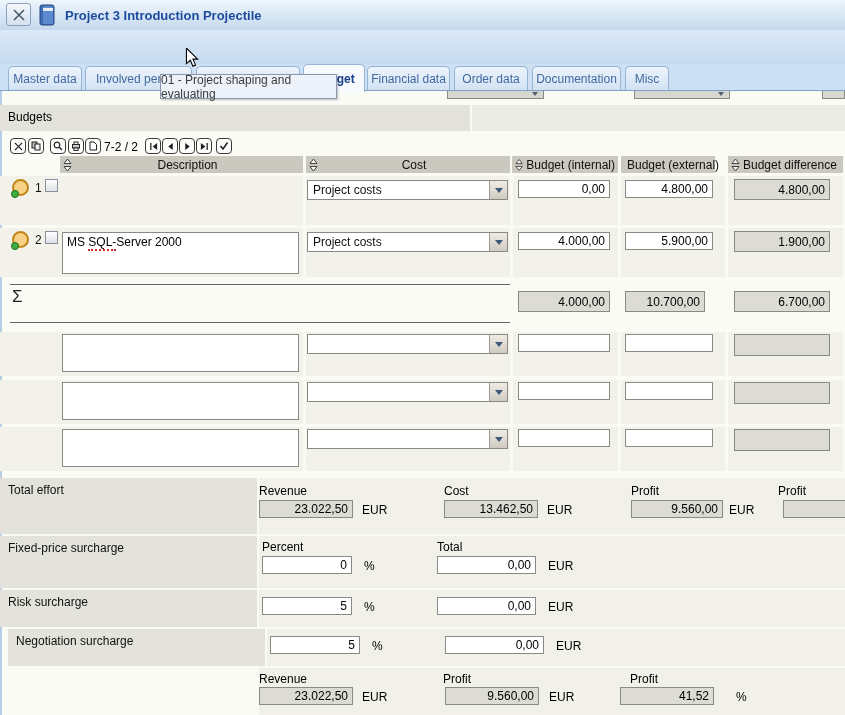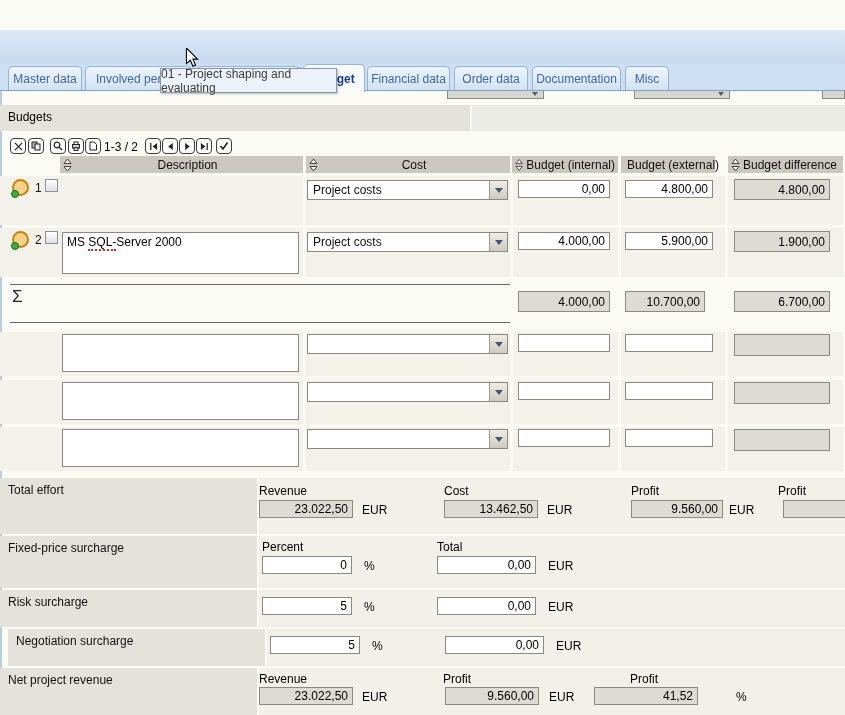--- a/index.html
+++ b/index.html
@@ -19,21 +19,21 @@
   .menus{left:224px;top:36px;display:flex;gap:24px;align-items:center;height:22px;}
   .menu{display:flex;align-items:center;gap:5px;color:#1a1a1a;cursor:default;}
   .caret{width:0;height:0;border-left:4px solid transparent;border-right:4px solid transparent;border-top:5px solid #a03030;}
   
   .tabbar{left:0;top:64px;width:845px;height:27px;background:#cddff2;}
   .tabline{left:0;top:90px;width:845px;height:1px;background:#7fa3c8;z-index:2;}
   .tab{top:66px;height:24px;box-sizing:border-box;border:1px solid #96b4d6;border-bottom:none;border-radius:5px 5px 0 0;background:linear-gradient(#edf4fc,#d2e2f3);color:#40699f;display:flex;align-items:center;justify-content:center;cursor:default;}
   .tab.active{top:64px;height:28px;background:#f7fafd;color:#173f8d;font-weight:bold;z-index:3;}
   .tab.lal{justify-content:flex-start;padding-left:10px;}
   
-  .tooltip{left:160px;top:68px;width:177px;height:25px;box-sizing:border-box;background:#edf2fa;border:1px solid #8a97ad;color:#3c3c3c;display:flex;align-items:center;justify-content:center;z-index:40;box-shadow:1px 1px 2px rgba(0,0,0,.25);}
+  .tooltip{left:160px;top:74px;width:177px;height:25px;box-sizing:border-box;background:#edf2fa;border:1px solid #8a97ad;color:#3c3c3c;display:flex;align-items:center;justify-content:center;z-index:40;box-shadow:1px 1px 2px rgba(0,0,0,.25);}
   .cursor{left:184px;top:48px;z-index:50;}
   
   .leftedge{left:0;top:91px;width:2px;height:624px;background:#b7cde6;}
   .cutsel{top:91px;height:8px;background:#d7d7d1;border:1px solid #8a8a84;border-top:none;box-sizing:border-box;}
   .cutsel i{position:absolute;right:5px;top:1px;width:0;height:0;border-left:3px solid transparent;border-right:3px solid transparent;border-top:4px solid #55606e;}
   .strip-l{left:0;top:105px;width:470px;height:26px;background:#e3e3dc;}
   .strip-r{left:472px;top:105px;width:373px;height:26px;background:#ebebe5;}
   .sectitle{left:8px;top:110px;color:#000;}
   
   .gbtn{top:138px;width:16px;height:16px;box-sizing:border-box;border:1px solid #3c3c3c;border-radius:4px;background:#fdfdfb;display:flex;align-items:center;justify-content:center;padding:0;}
@@ -60,20 +60,35 @@
   .srow .labcell{position:absolute;left:0;top:0;width:257px;height:100%;background:#e3e3dc;box-sizing:border-box;padding:5px 0 0 8px;}
   .srow .concell{position:absolute;left:259px;top:0;width:586px;height:100%;background:#f1f1ea;}
   .flabel{color:#000;}
   .unit{color:#000;}
 </style>
 </head>
 <body>
 
 <div id="screen">
 
+  <div class="abs titlebar">
+    <button class="abs closebtn">
+      <svg width="12" height="12" viewBox="0 0 12 12">
+          <path d="M1 1 L11 11 M11 1 L1 11" stroke="#4a5866" stroke-width="1.6"></path>
+        </svg>
+    </button>
+    <span class="abs" style="left:38px;top:4px;">
+      <svg width="19" height="22" viewBox="0 0 19 22">
+          <rect x="2" y="1" width="14" height="20" rx="2" fill="#3f6db5" stroke="#27477e"></rect>
+          <rect x="5" y="2" width="10" height="18" fill="#5b8ad0"></rect>
+          <rect x="5" y="4" width="10" height="3" fill="#e8eef8"></rect>
+        </svg>
+    </span>
+    <span class="abs wintitle">Project 3 Introduction Projectile</span>
+  </div>
 
   <div class="abs toolbar">
     <button class="abs tbtn" style="left:8px;">
       <svg width="20" height="20" viewBox="0 0 20 20">
           <rect x="2" y="2" width="16" height="16" rx="2" fill="#4a77c9" stroke="#2b4f91"></rect>
           <rect x="5" y="3" width="10" height="6" fill="#c9d9f0"></rect>
           <rect x="5" y="11" width="10" height="7" fill="#eef2f9" stroke="#2b4f91" stroke-width="0.5"></rect>
         </svg>
     </button>
     <button class="abs tbtn" style="left:36px;">
@@ -195,21 +210,21 @@
         <rect x="3" y="1" width="4" height="2.5" fill="none" stroke="#222"></rect>
         <rect x="1.5" y="3.5" width="7" height="3.5" fill="#ccc" stroke="#222"></rect>
         <rect x="3" y="7" width="4" height="2.5" fill="#fff" stroke="#222"></rect>
       </svg>
     </button>
   <button class="abs gbtn" style="left:85px;">
       <svg width="10" height="10" viewBox="0 0 10 10">
         <path d="M2 1 h4 l2.5 2.5 V9 H2 Z" fill="#fff" stroke="#222"></path>
       </svg>
     </button>
-  <span class="abs pag" style="left:104px;">1-3 / 2</span>
+  <span class="abs pag" style="left:104px;">7-2 / 2</span>
   <button class="abs gbtn" style="left:145px;">
       <svg width="9" height="9" viewBox="0 0 10 10">
         <path d="M2 1 V9" stroke="#222" stroke-width="1.4"></path>
         <path d="M9 1 L4 5 L9 9 Z" fill="#222"></path>
       </svg>
     </button>
   <button class="abs gbtn" style="left:162px;">
       <svg width="9" height="9" viewBox="0 0 10 10">
         <path d="M7.5 1 L2.5 5 L7.5 9 Z" fill="#222"></path>
       </svg>
@@ -403,30 +418,29 @@
   <div class="abs srow" style="left:8px;top:629px;width:845px;height:37px;">
     <div class="labcell">Negotiation surcharge</div>
     <div class="concell"></div>
     <input class="abs n" style="left: 262px; top: 7px; width: 90px;" value="5">
     <span class="abs unit" style="left:364px;top:10px;">%</span>
     <input class="abs n" style="left: 437px; top: 7px; width: 99px;" value="0,00">
     <span class="abs unit" style="left:548px;top:10px;">EUR</span>
   </div>
 
   <div class="abs srow" style="left:0;top:668px;width:845px;height:47px;">
-    <div class="labcell">Net project revenue</div>
     <div class="concell"></div>
     <span class="abs flabel" style="left:259px;top:4px;">Revenue</span>
     <input class="abs n ro" readonly="" style="left: 259px; top: 19px; width: 94px;" value="23.022,50">
     <span class="abs unit" style="left:362px;top:22px;">EUR</span>
     <span class="abs flabel" style="left:443px;top:4px;">Profit</span>
     <input class="abs n ro" readonly="" style="left: 445px; top: 19px; width: 94px;" value="9.560,00">
     <span class="abs unit" style="left:549px;top:22px;">EUR</span>
     <span class="abs flabel" style="left:630px;top:4px;">Profit</span>
-    <input class="abs n ro" readonly="" style="left: 594px; top: 19px; width: 104px;" value="41,52">
+    <input class="abs n ro" readonly="" style="left: 620px; top: 19px; width: 94px;" value="41,52">
     <span class="abs unit" style="left:736px;top:22px;">%</span>
   </div>
 
   <div class="abs tooltip">01 - Project shaping and evaluating</div>
   <div class="abs cursor">
     <svg width="16" height="20" viewBox="0 0 12 18">
         <path d="M1 0 L1 14 L4.5 11 L6.8 16.5 L9.2 15.4 L6.9 10 L11 10 Z" fill="#fff" stroke="#000" stroke-width="1"></path>
       </svg>
   </div>
 

